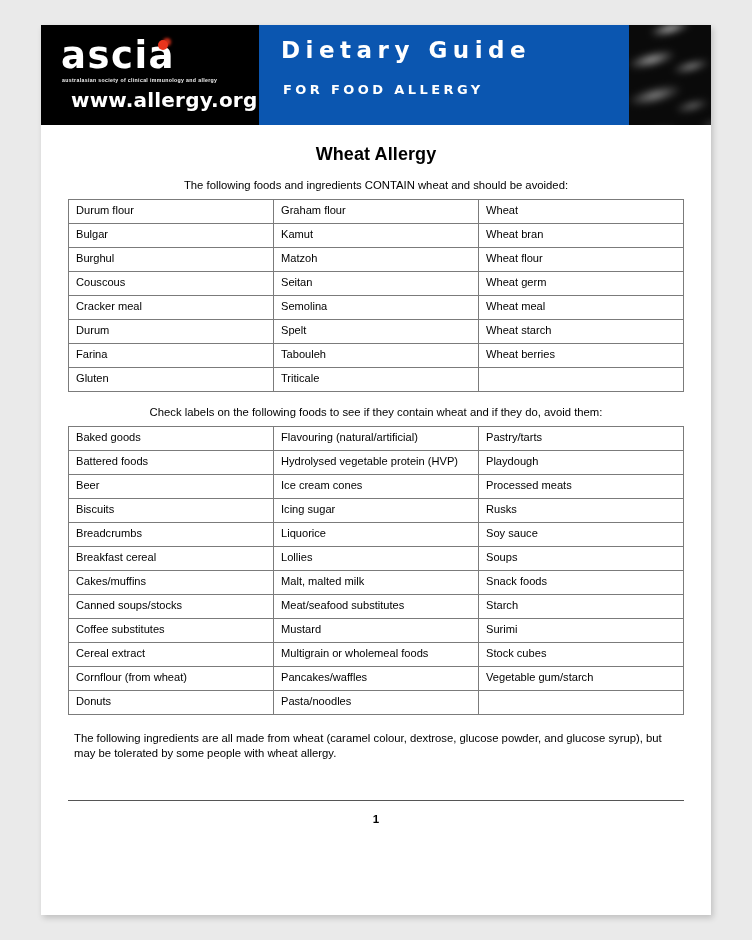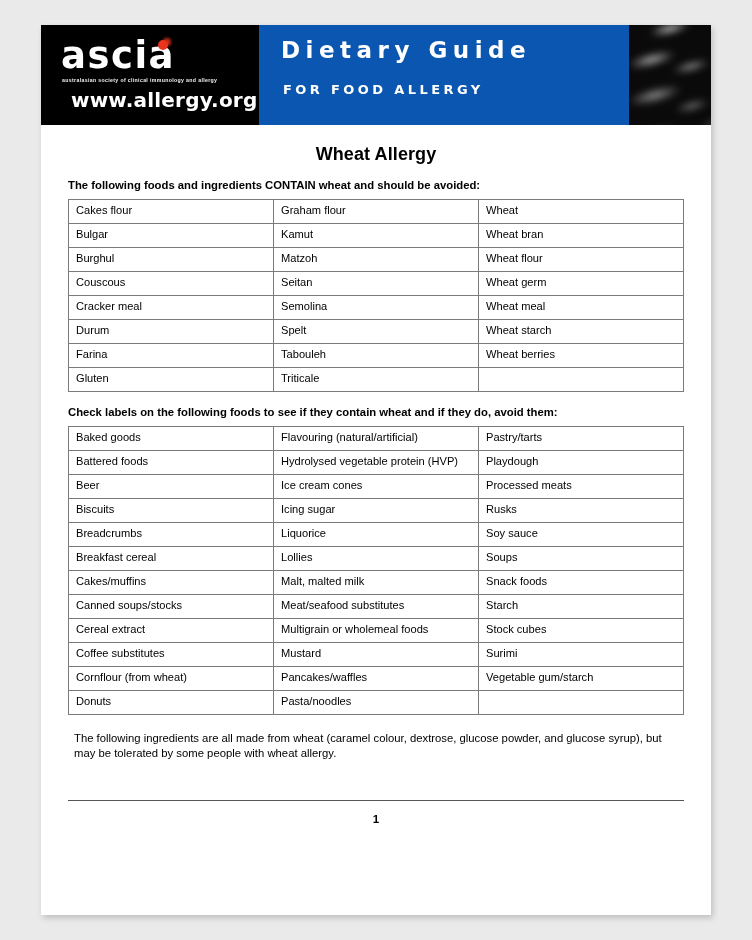--- a/index.html
+++ b/index.html
@@ -121,23 +121,24 @@
     letter-spacing: 0.1px;
   }
   .intro {
     font-size: 11.3px;
     line-height: 1.33;
     color: #000;
     margin: 14px 0 0 0;
   }
   .section-head {
     font-size: 11.3px;
-    font-weight: bold;
+    font-weight: normal;
     color: #000;
     margin: 14px 0 8px 0;
+    text-align: center;
   }
   table.grid {
     border-collapse: collapse;
     width: 100%;
     table-layout: fixed;
     border: 1px solid #7b7b7b;
   }
   table.grid td {
     border: 1px solid #7b7b7b;
     font-size: 11.1px;
@@ -195,21 +196,21 @@
   <div class="content">
 
     <h1 class="doc-title">Wheat Allergy</h1>
 
 
     <p class="section-head">The following foods and ingredients CONTAIN wheat and should be avoided:</p>
 
     <table class="grid t1">
       <tbody>
           <tr>
-            <td>Cakes flour</td>
+            <td>Durum flour</td>
             <td>Graham flour</td>
             <td>Wheat</td>
           </tr>
           <tr>
             <td>Bulgar</td>
             <td>Kamut</td>
             <td>Wheat bran</td>
           </tr>
           <tr>
             <td>Burghul</td>
@@ -282,30 +283,30 @@
             <td>Cakes/muffins</td>
             <td>Malt, malted milk</td>
             <td>Snack foods</td>
           </tr>
           <tr>
             <td>Canned soups/stocks</td>
             <td>Meat/seafood substitutes</td>
             <td>Starch</td>
           </tr>
           <tr>
+            <td>Coffee substitutes</td>
+            <td>Mustard</td>
+            <td>Surimi</td>
+          </tr>
+          <tr>
             <td>Cereal extract</td>
             <td>Multigrain or wholemeal foods</td>
             <td>Stock cubes</td>
           </tr>
           <tr>
-            <td>Coffee substitutes</td>
-            <td>Mustard</td>
-            <td>Surimi</td>
-          </tr>
-          <tr>
             <td>Cornflour (from wheat)</td>
             <td>Pancakes/waffles</td>
             <td>Vegetable gum/starch</td>
           </tr>
           <tr>
             <td>Donuts</td>
             <td>Pasta/noodles</td>
             <td></td>
           </tr>
         </tbody>

